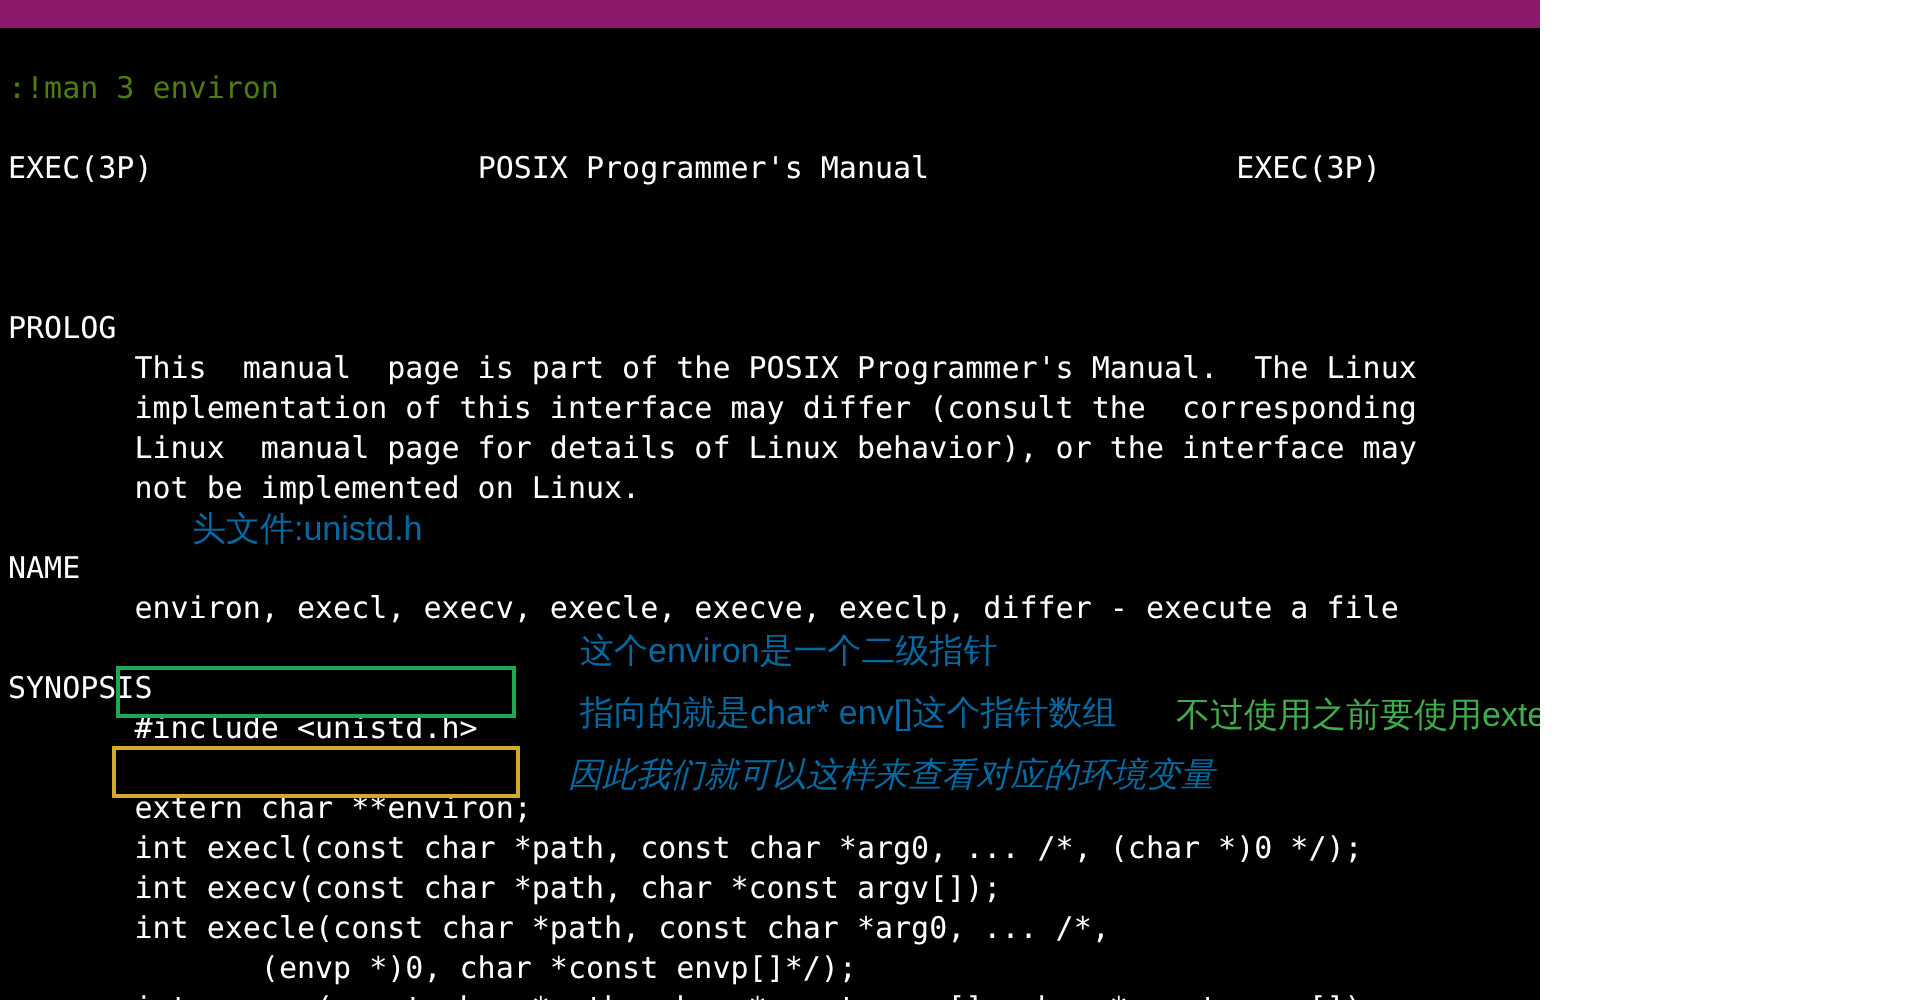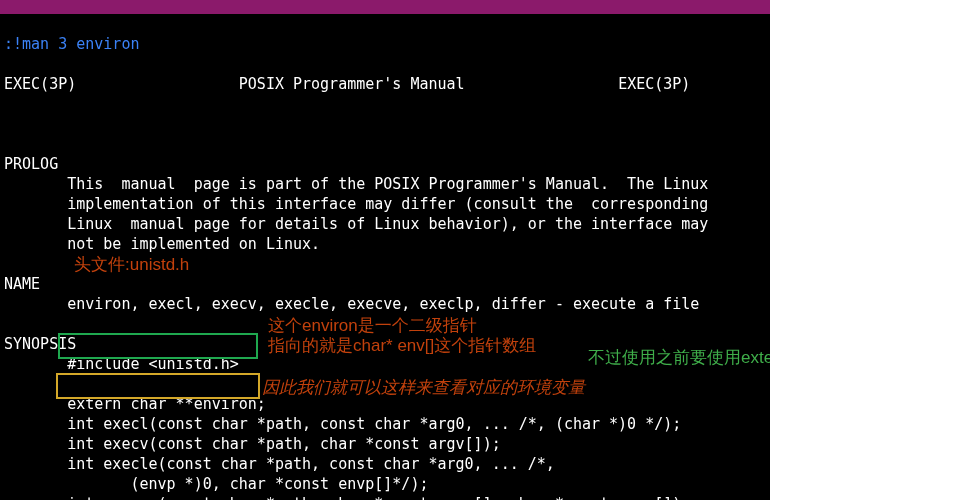--- a/index.html
+++ b/index.html
@@ -19,34 +19,34 @@
     width: 770px;
   }
   .terminal {
     width: 770px;
     padding: 0 4px;
     line-height: 20px;
     white-space: pre;
     position: relative;
   }
   .cmdline {
-    color: #3b82f6;
+    color: #4d7c0f;
   }
   .section-head {
     font-weight: normal;
   }
   .bold { font-weight: normal; }
   .annotation {
     position: absolute;
     font-family: "Microsoft YaHei", "PingFang SC", sans-serif;
     font-size: 17px;
     font-weight: 500;
     white-space: nowrap;
   }
-  .ann-orange { color: #c2410c; }
+  .ann-orange { color: #0369a1; margin-left: 22px; }
   .ann-green  { color: #3fae4a; }
   .box {
     position: absolute;
     border: 2px solid;
     background: transparent;
   }
   .box-green  { border-color: #1fa84f; }
   .box-orange { border-color: #d4a829; }
   .right-edge {
     position: absolute;
@@ -92,19 +92,19 @@
 </div>
 
 <div class="box box-green" style="left:58px; top:333px; width:200px; height:26px;"></div>
 
 <div class="box box-orange" style="left:56px; top:373px; width:204px; height:26px;"></div>
 
 <div class="annotation ann-orange" style="left:74px; top:253px;">头文件:unistd.h</div>
 
 <div class="annotation ann-orange" style="left:268px; top:314px;">这个environ是一个二级指针</div>
 
-<div class="annotation ann-orange" style="left:268px; top:334px;">指向的就是char* env[]这个指针数组</div>
+<div class="annotation ann-orange" style="left:268px; top:345px;">指向的就是char* env[]这个指针数组</div>
 
 <div class="annotation ann-green" style="left:588px; top:346px;">不过使用之前要使用extern 来声明这个变量</div>
 
 <div class="annotation ann-orange" style="left:262px; top:376px;font-style:italic;">因此我们就可以这样来查看对应的环境变量</div>
 
 <div class="right-edge"></div>
 
 </body></html>

